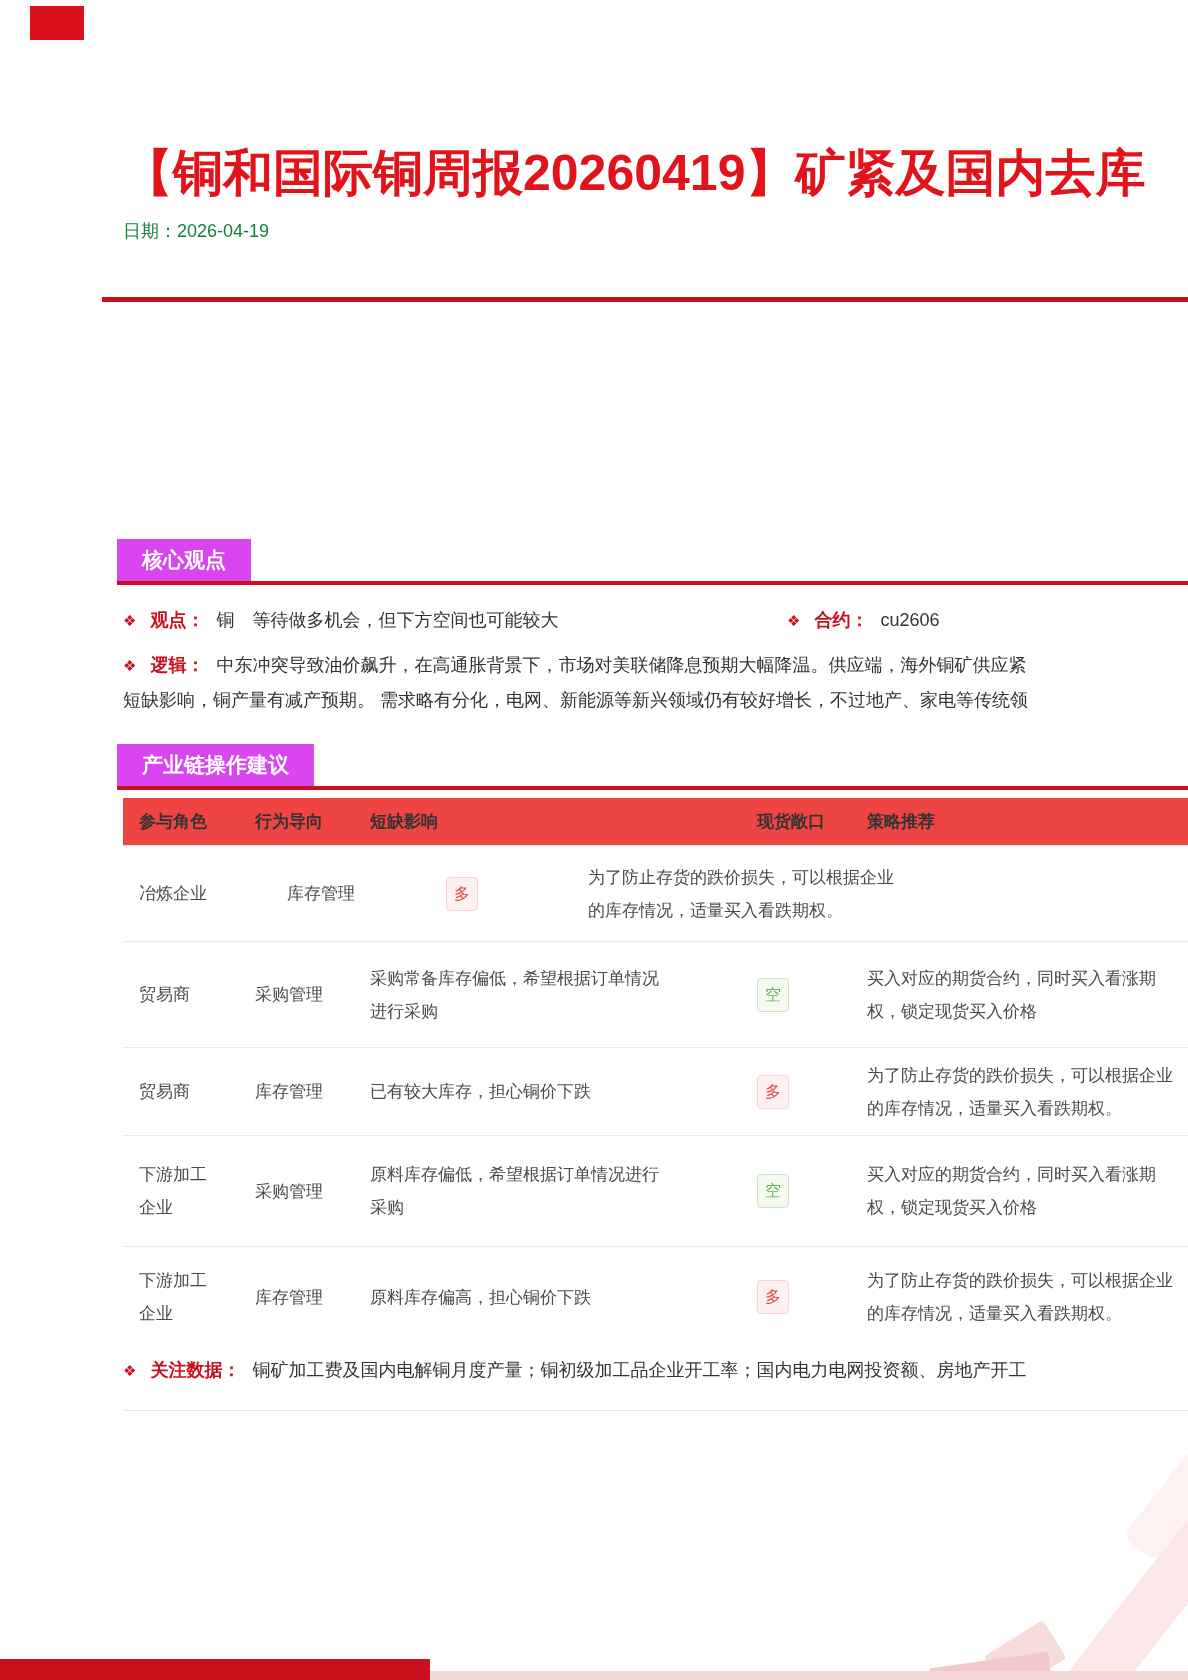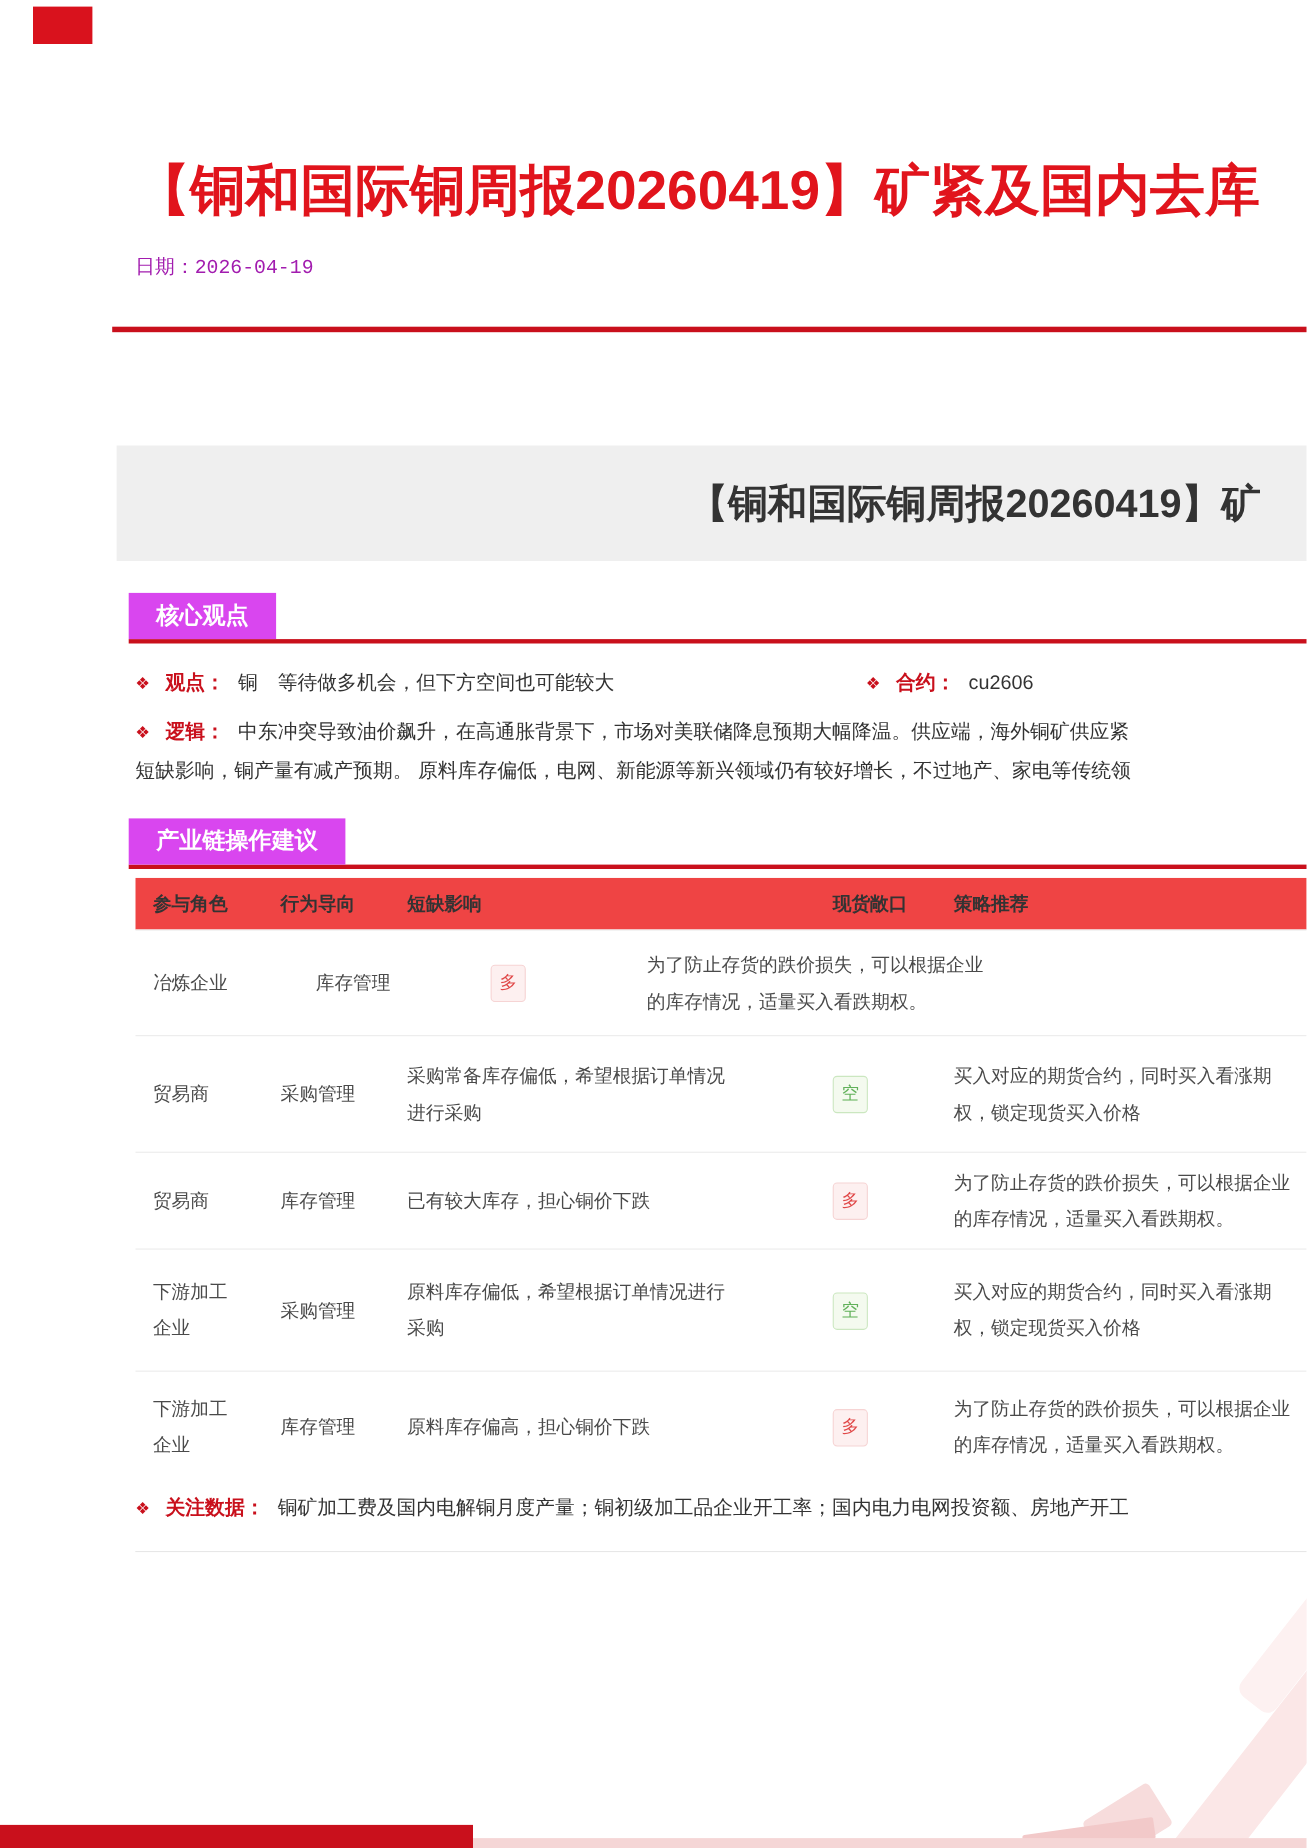--- a/index.html
+++ b/index.html
@@ -7,21 +7,21 @@
     position:relative;width:1188px;height:1680px;overflow:hidden;background:#fff;
     font-family:"Liberation Sans","DejaVu Sans",sans-serif;color:#333;
   }
   
   .corner-box{position:absolute;left:30px;top:6px;width:54px;height:34px;background:#d9121d;}
   
   .report-title{
     position:absolute;left:123px;right:0;top:108px;height:62px;
     font-size:50px;font-weight:bold;color:#e1141c;white-space:pre;overflow:hidden;line-height:62px;
   }
-  .report-date{position:absolute;left:123px;top:230px;font-size:18px;color:#a21caf;white-space:pre;font-family:Liberation Mono, monospace;}
+  .report-date{position:absolute;left:123px;top:219px;font-size:18px;color:#15803d;white-space:pre;}
   .hr-red{position:absolute;left:102px;right:0;top:297px;height:5px;background:#c9101c;}
   
   .banner{position:absolute;left:106px;right:0;top:405px;height:105px;background:#efefef;overflow:hidden;}
   .banner-text{
     padding-left:520px;font-size:36px;font-weight:600;color:#333;
     line-height:105px;white-space:pre;overflow:hidden;
   }
   
   .section-head{position:absolute;left:117px;right:0;border-bottom:4px solid #c9101c;height:42px;}
   .section-head .tag{
@@ -86,36 +86,33 @@
 <div class="page">
 
   <div class="corner-box"></div>
 
   <h1 class="report-title">【铜和国际铜周报20260419】矿紧及国内去库</h1>
 
   <div class="report-date">日期：2026-04-19</div>
 
   <div class="hr-red"></div>
 
-  <div class="banner">
-    <div class="banner-text">【铜和国际铜周报20260419】矿</div>
-  </div>
 
   <div class="section-head head-core">
     <span class="tag">核心观点</span>
   </div>
 
   <div class="kv-row">
     <span class="kv-left"><span class="bullet">❖</span><span class="red-label">观点：</span><span class="kv-value">铜　等待做多机会，但下方空间也可能较大</span></span>
     <span class="kv-right"><span class="bullet">❖</span><span class="red-label">合约：</span><span class="kv-value">cu2606</span></span>
   </div>
 
   <div class="logic">
     <div class="logic-line1"><span class="bullet">❖</span><span class="red-label">逻辑：</span><span class="kv-value">中东冲突导致油价飙升，在高通胀背景下，市场对美联储降息预期大幅降温。供应端，海外铜矿供应紧</span></div>
-    <div class="logic-line2">短缺影响，铜产量有减产预期。 原料库存偏低，电网、新能源等新兴领域仍有较好增长，不过地产、家电等传统领</div>
+    <div class="logic-line2">短缺影响，铜产量有减产预期。 需求略有分化，电网、新能源等新兴领域仍有较好增长，不过地产、家电等传统领</div>
   </div>
 
   <div class="section-head head-industry">
     <span class="tag">产业链操作建议</span>
   </div>
 
   <div class="advice-table">
     <div class="t-row t-header">
       <span class="col col-role">参与角色</span>
       <span class="col col-behavior">行为导向</span>

